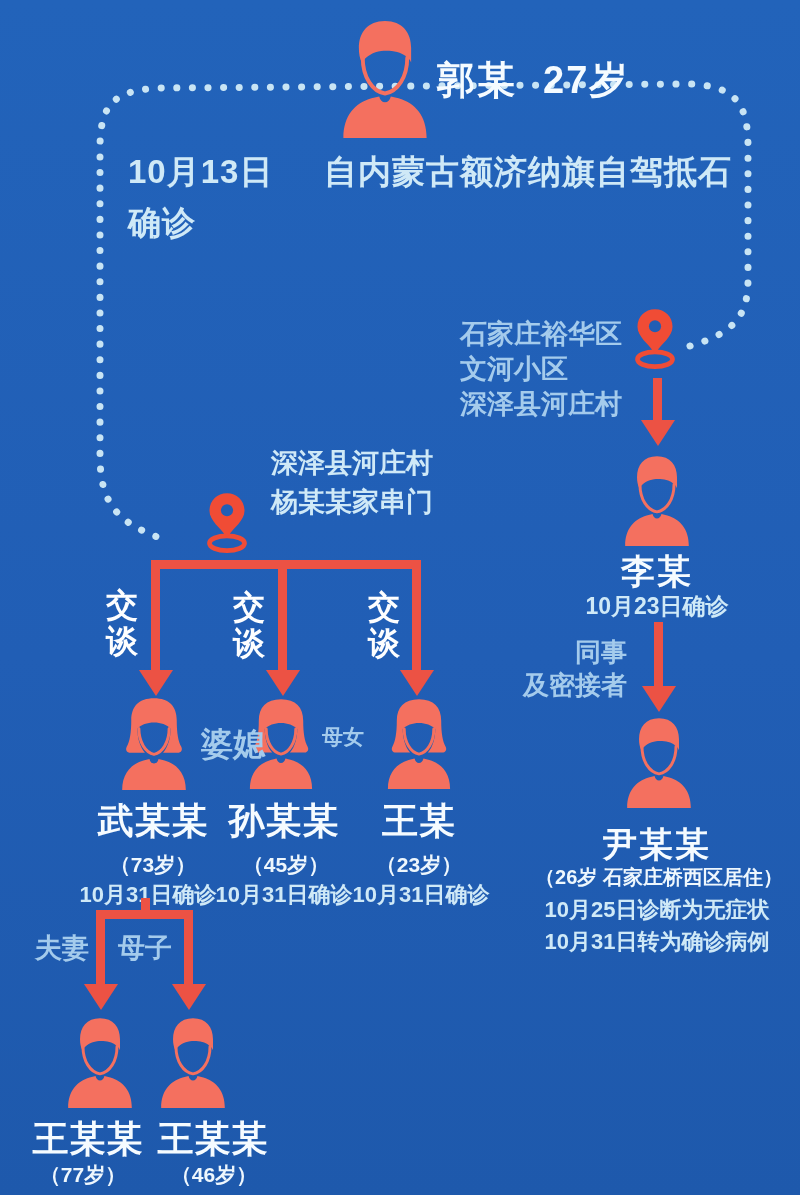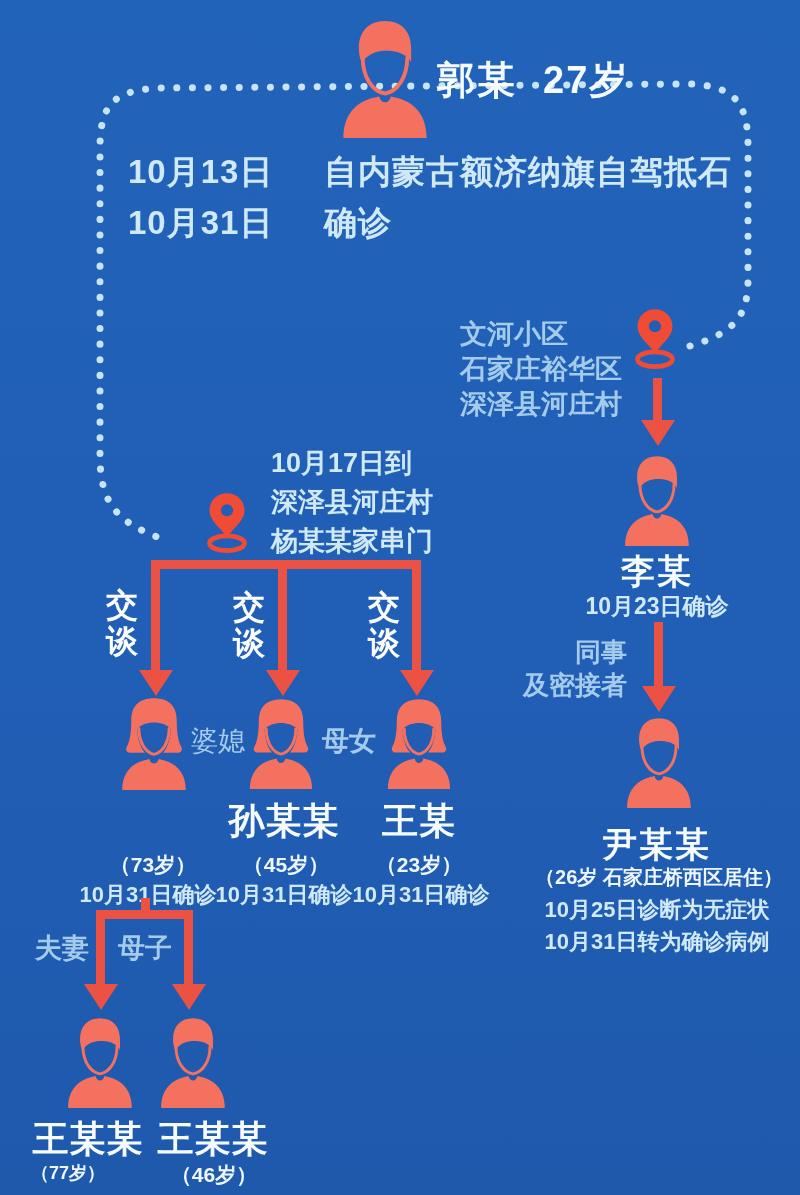--- a/index.html
+++ b/index.html
@@ -64,27 +64,26 @@
   </svg>
   <div class="abs" style="left:437px;top:55px;font-size:38px;font-weight:bold;color:#f5fbff;letter-spacing:2px;white-space:nowrap;">
     <span>郭某</span><span style="display:inline-block;width:26px;"></span><span>27岁</span>
   </div>
 
   <div class="abs evrow" style="left:128px;top:150px;width:660px;">
     <span class="d">10月13日</span>
     <span>自内蒙古额济纳旗自驾抵石</span>
   </div>
   <div class="abs evrow" style="left:128px;top:201px;width:660px;">
-    <span class="d">10月31日</span>
     <span>确诊</span>
   </div>
 
   <div class="abs t-label" style="left:460px;top:317px;font-size:27px;line-height:35px;font-weight:bold;">
+    <div>石家庄裕华区</div>
     <div>文河小区</div>
-    <div>石家庄裕华区</div>
     <div>深泽县河庄村</div>
   </div>
   <svg class="abs ic" style="left:628px;top:308px;" width="54" height="62" viewBox="0 0 80 92">
     <use href="#sym-pin"></use>
   </svg>
 
   <div class="vline" style="left:653px;top:378px;height:44px;"></div>
   <div class="ahead" style="left:641px;top:420px;"></div>
 
   <svg class="abs ic" style="left:620px;top:454px;" width="74" height="92" viewBox="0 0 100 124">
@@ -102,21 +101,20 @@
 
   <svg class="abs ic" style="left:622px;top:716px;" width="74" height="92" viewBox="0 0 100 124">
     <use href="#sym-male"></use>
   </svg>
   <div class="abs t-name" style="left:587px;top:822px;width:140px;font-size:34px;letter-spacing:2px;">尹某某</div>
   <div class="abs t-white center" style="left:519px;top:864px;width:280px;font-size:20px;font-weight:bold;">（26岁 石家庄桥西区居住）</div>
   <div class="abs t-date center" style="left:517px;top:895px;width:280px;font-size:22px;font-weight:bold;">10月25日诊断为无症状</div>
   <div class="abs t-date center" style="left:517px;top:927px;width:280px;font-size:22px;font-weight:bold;">10月31日转为确诊病例</div>
 
   <div class="abs t-date" style="left:271px;top:444px;font-size:27px;line-height:39px;font-weight:bold;">
-    <div>10月17日到</div>
     <div>深泽县河庄村</div>
     <div>杨某某家串门</div>
   </div>
   <svg class="abs ic" style="left:200px;top:492px;" width="54" height="62" viewBox="0 0 80 92">
     <use href="#sym-pin"></use>
   </svg>
 
   <div class="hline" style="left:151px;top:560px;width:270px;"></div>
   <div class="vline" style="left:151px;top:560px;height:112px;"></div>
   <div class="ahead" style="left:139px;top:670px;"></div>
@@ -132,23 +130,24 @@
   <svg class="abs ic" style="left:116px;top:696px;" width="76" height="94" viewBox="0 0 100 124">
       <use href="#sym-female"></use>
     </svg>
   <svg class="abs ic" style="left:244px;top:697px;" width="74" height="92" viewBox="0 0 100 124">
       <use href="#sym-female"></use>
     </svg>
   <svg class="abs ic" style="left:382px;top:697px;" width="74" height="92" viewBox="0 0 100 124">
       <use href="#sym-female"></use>
     </svg>
 
-  <div class="abs t-label" style="left:191px;top:723px;font-size:27px;font-weight:normal;">婆媳</div>
-  <div class="abs t-label" style="left:322px;top:723px;font-size:27px;font-weight:bold;">母女</div>
+  <div class="abs t-label" style="left:201px;top:723px;font-size:32px;font-weight:bold;">婆媳</div>
+  <div class="abs t-label" style="left:322px;top:723px;font-size:21px;font-weight:bold;">母女</div>
 
+  <div class="abs t-name" style="left:97px;top:797px;width:112px;font-size:36px;letter-spacing:1px;">武某某</div>
   <div class="abs t-name" style="left:228px;top:797px;width:112px;font-size:36px;letter-spacing:1px;">孙某某</div>
   <div class="abs t-name" style="left:364px;top:797px;width:110px;font-size:36px;letter-spacing:1px;">王某</div>
 
   <div class="abs t-white center" style="left:97px;top:851px;width:112px;font-size:21px;font-weight:bold;">（73岁）</div>
   <div class="abs t-white center" style="left:230px;top:851px;width:112px;font-size:21px;font-weight:bold;">（45岁）</div>
   <div class="abs t-white center" style="left:364px;top:851px;width:110px;font-size:21px;font-weight:bold;">（23岁）</div>
 
   <div class="abs t-date center" style="left:78px;top:880px;width:140px;font-size:22px;font-weight:bold;">10月31日确诊</div>
   <div class="abs t-date center" style="left:214px;top:880px;width:140px;font-size:22px;font-weight:bold;">10月31日确诊</div>
   <div class="abs t-date center" style="left:351px;top:880px;width:140px;font-size:22px;font-weight:bold;">10月31日确诊</div>
@@ -166,16 +165,16 @@
   <svg class="abs ic" style="left:63px;top:1016px;" width="74" height="92" viewBox="0 0 100 124">
       <use href="#sym-male"></use>
     </svg>
   <svg class="abs ic" style="left:156px;top:1016px;" width="74" height="92" viewBox="0 0 100 124">
       <use href="#sym-male"></use>
     </svg>
 
   <div class="abs t-name" style="left:32px;top:1115px;width:112px;font-size:36px;letter-spacing:1px;">王某某</div>
   <div class="abs t-name" style="left:157px;top:1115px;width:112px;font-size:36px;letter-spacing:1px;">王某某</div>
 
-  <div class="abs t-white center" style="left:14px;top:1161px;width:108px;font-size:18px;font-weight:bold;">（77岁）</div>
+  <div class="abs t-white center" style="left:29px;top:1161px;width:108px;font-size:21px;font-weight:bold;">（77岁）</div>
   <div class="abs t-white center" style="left:160px;top:1161px;width:108px;font-size:21px;font-weight:bold;">（46岁）</div>
 
 </div>
 
 </body></html>

